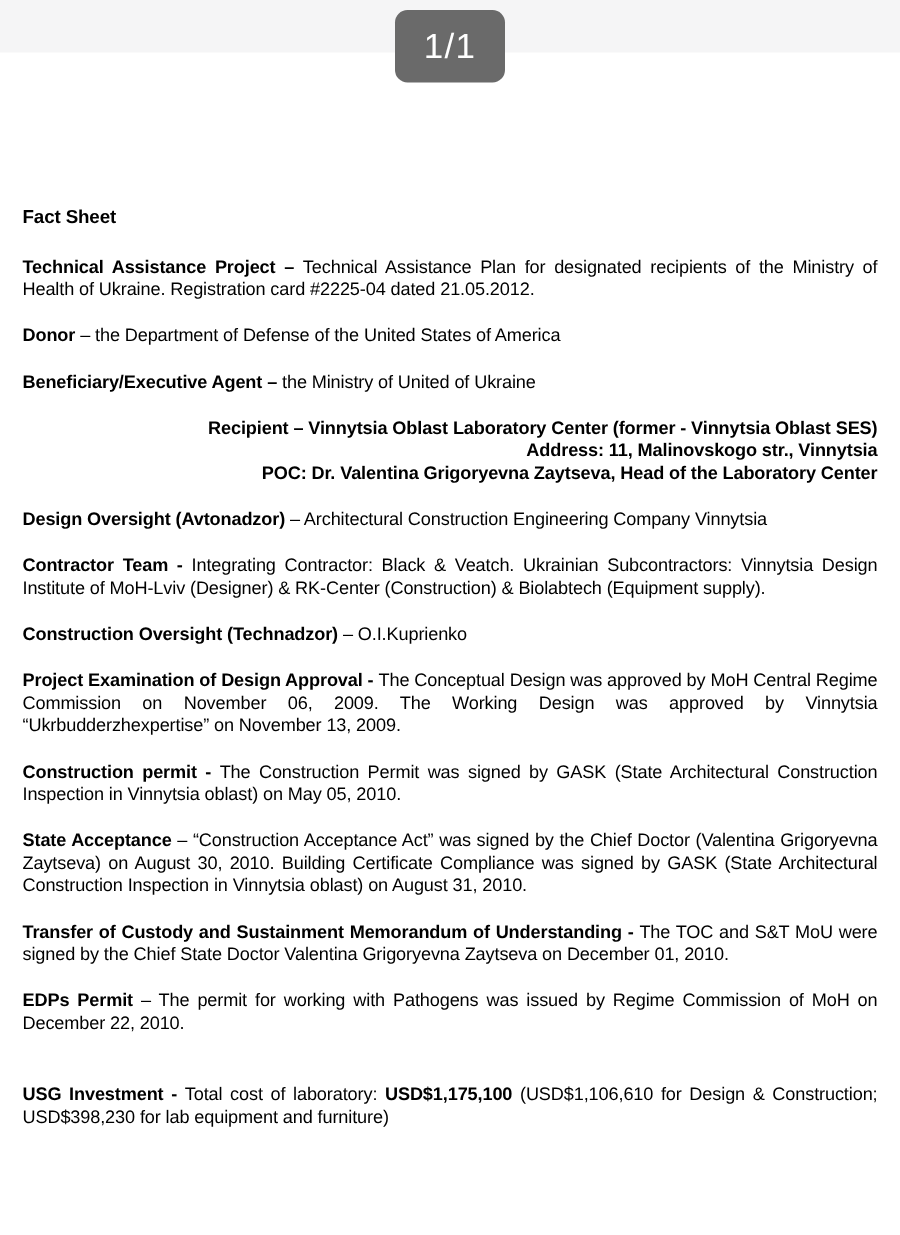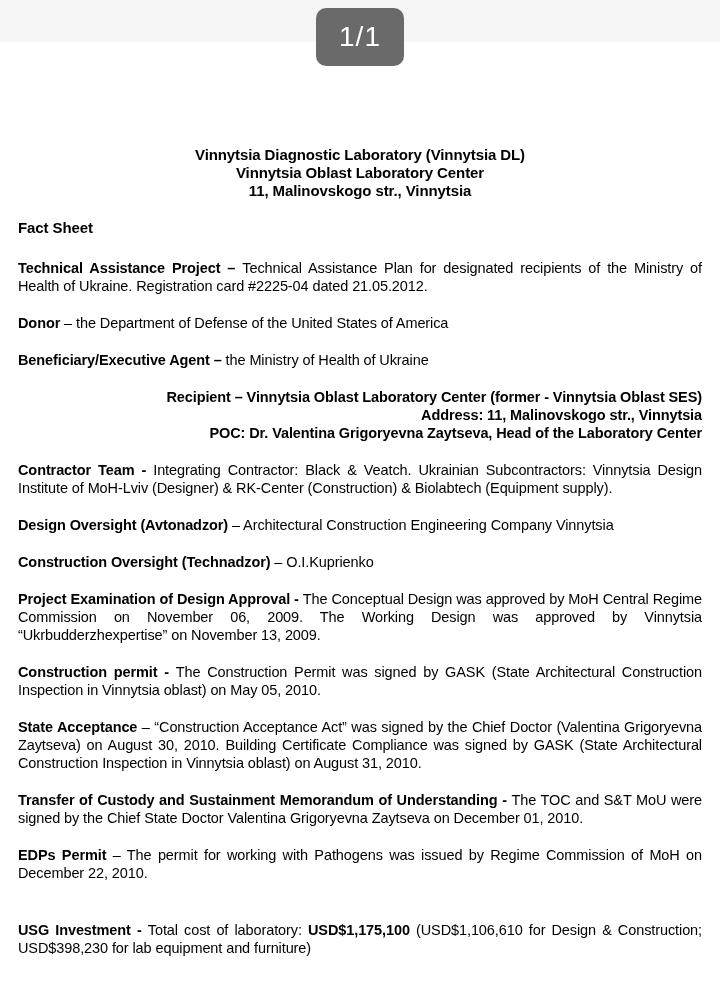--- a/index.html
+++ b/index.html
@@ -77,33 +77,28 @@
 </head>
 <body>
 
 <div class="top-bar"></div>
 
 <div class="page-badge">
   <span>1/1</span>
 </div>
 
 <div class="doc">
-  <div class="doc-header">
-    <div>Vinnytsia Diagnostic Laboratory (Vinnytsia DL)</div>
-    <div>Vinnytsia Oblast Laboratory Center</div>
-    <div>11, Malinovskogo str., Vinnytsia</div>
-  </div>
   <div class="doc-subtitle">Fact Sheet</div>
   <div class="doc-body">
       <p class="para"><b>Technical Assistance Project – </b><span>Technical Assistance Plan for designated recipients of the Ministry of Health of Ukraine. Registration card #2225-04 dated 21.05.2012.</span></p>
       <p class="para"><b>Donor</b><span> – the Department of Defense of the United States of America</span></p>
-      <p class="para"><b>Beneficiary/Executive Agent – </b><span>the Ministry of Health of Ukraine</span></p>
+      <p class="para"><b>Beneficiary/Executive Agent – </b><span>the Ministry of United of Ukraine</span></p>
       <p class="para left">Recipient – Vinnytsia Oblast Laboratory Center (former - Vinnytsia Oblast SES)<br>Address: 11, Malinovskogo str., Vinnytsia<br>POC: Dr. Valentina Grigoryevna Zaytseva, Head of the Laboratory Center</p>
+      <p class="para"><b>Design Oversight (Avtonadzor)</b><span> – Architectural Construction Engineering Company Vinnytsia</span></p>
       <p class="para"><b>Contractor Team - </b><span>Integrating Contractor: Black &amp; Veatch. Ukrainian Subcontractors: Vinnytsia Design Institute of MoH-Lviv (Designer) &amp; RK-Center (Construction) &amp; Biolabtech (Equipment supply).</span></p>
-      <p class="para"><b>Design Oversight (Avtonadzor)</b><span> – Architectural Construction Engineering Company Vinnytsia</span></p>
       <p class="para"><b>Construction Oversight (Technadzor)</b><span> – O.I.Kuprienko</span></p>
       <p class="para"><b>Project Examination of Design Approval - </b><span>The Conceptual Design was approved by MoH Central Regime Commission on November 06, 2009. The Working Design was approved by Vinnytsia “Ukrbudderzhexpertise” on November 13, 2009.</span></p>
       <p class="para"><b>Construction permit - </b><span>The Construction Permit was signed by GASK (State Architectural Construction Inspection in Vinnytsia oblast) on May 05, 2010.</span></p>
       <p class="para"><b>State Acceptance</b><span> – “Construction Acceptance Act” was signed by the Chief Doctor (Valentina Grigoryevna Zaytseva) on August 30, 2010. Building Certificate Compliance was signed by GASK (State Architectural Construction Inspection in Vinnytsia oblast) on August 31, 2010.</span></p>
       <p class="para"><b>Transfer of Custody and Sustainment Memorandum of Understanding - </b><span>The TOC and S&amp;T MoU were signed by the Chief State Doctor Valentina Grigoryevna Zaytseva on December 01, 2010.</span></p>
       <p class="para"><b>EDPs Permit</b><span> – The permit for working with Pathogens was issued by Regime Commission of MoH on December 22, 2010.</span></p>
       <p class="para gap-large"><b>USG Investment - </b><span>Total cost of laboratory: </span><b>USD$1,175,100</b><span> (USD$1,106,610 for Design &amp; Construction; USD$398,230 for lab equipment and furniture)</span></p>
     </div>
 </div>
 

